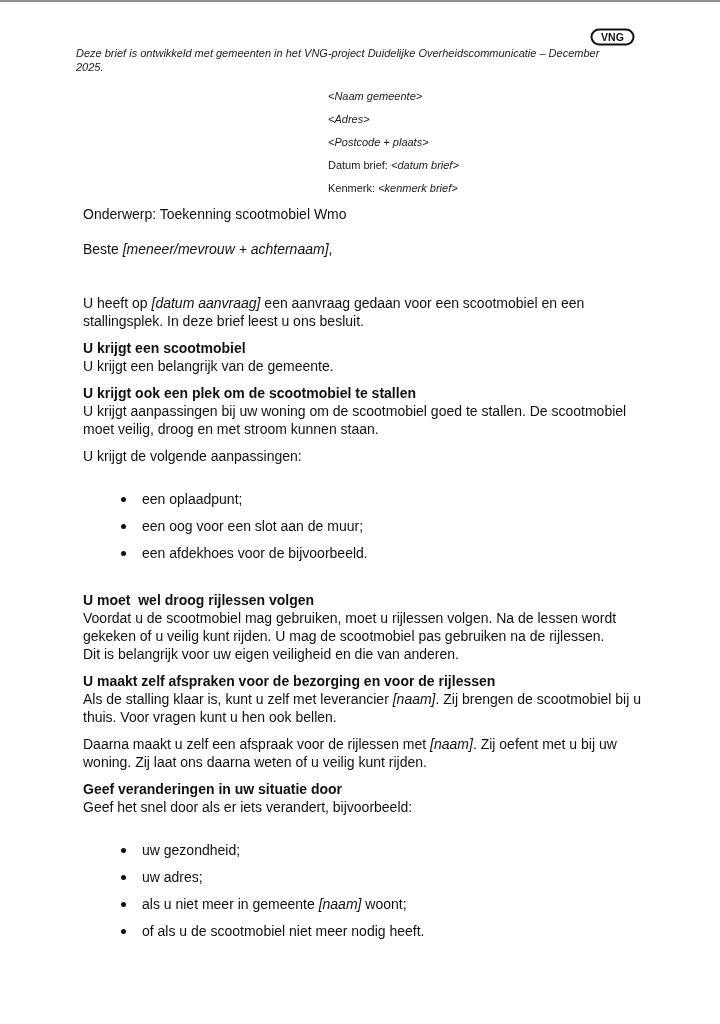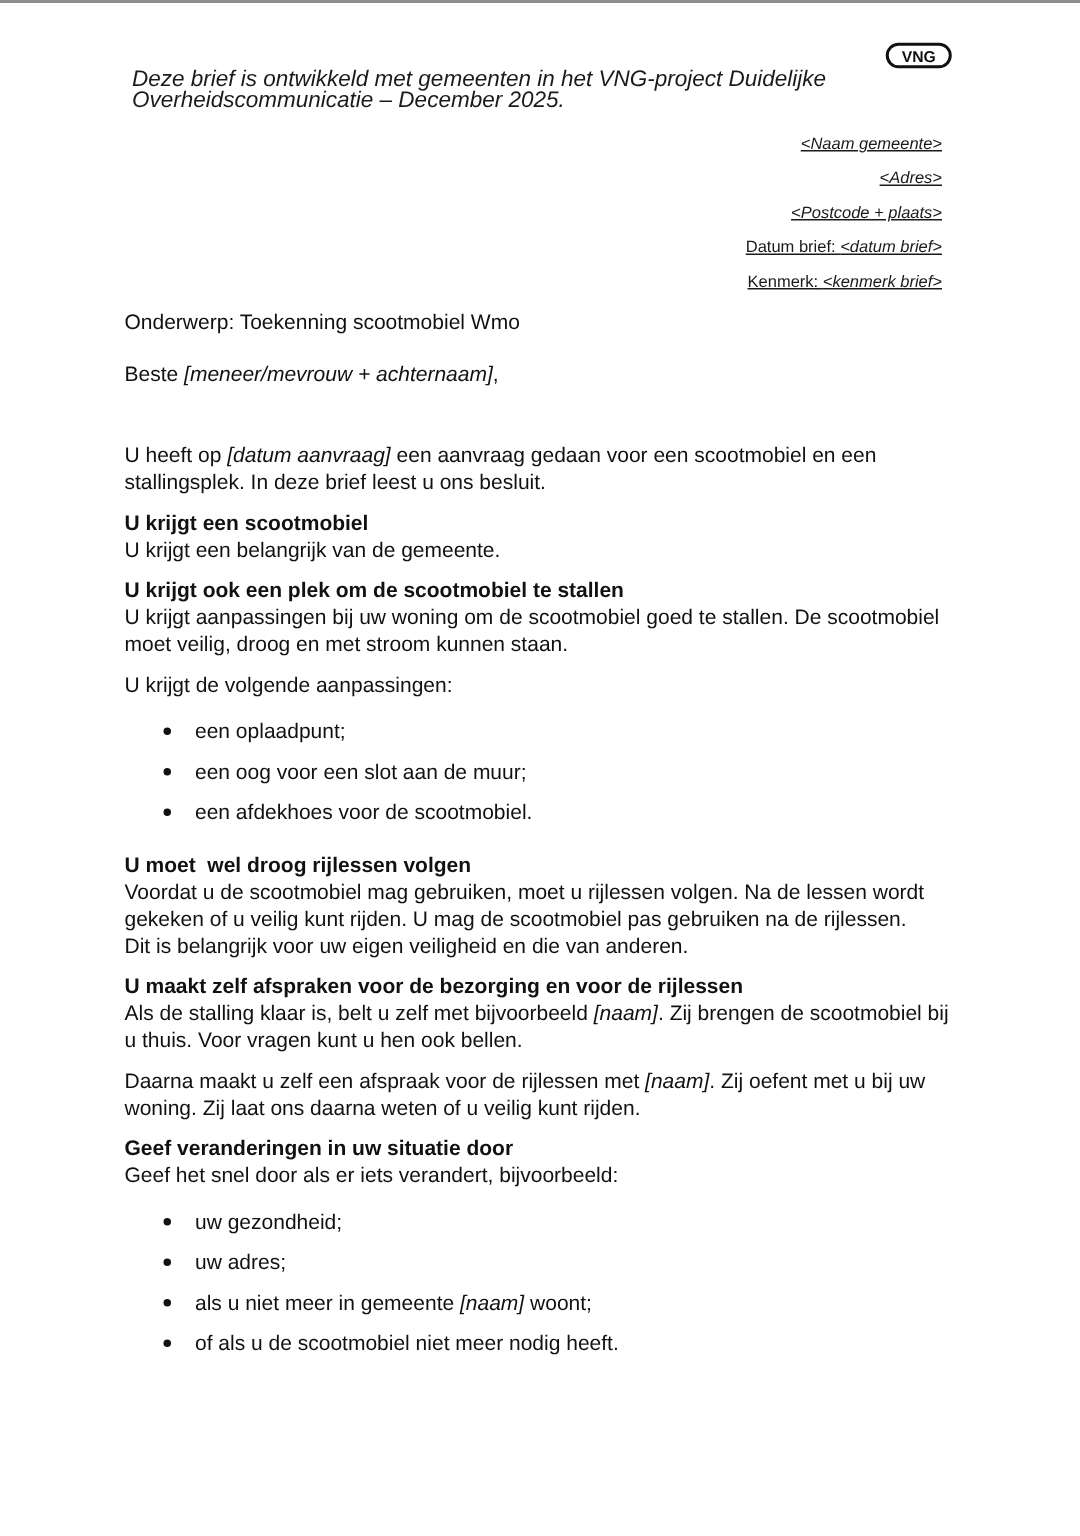--- a/index.html
+++ b/index.html
@@ -11,43 +11,43 @@
       color: #111111;
       position: relative;
       border-top: 2px solid #8e8e8e;
     }
     .page { position: absolute; left: 0; top: 0; width: 720px; height: 1024px; }
 
     .logo {
       position: absolute; left: 590px; top: 26px; width: 45px; height: 18px;
     }
     .disclaimer {
-      position: absolute; left: 88px; top: 44px; width: 540px;
-      font-size: 15px; line-height: 14px; font-style: italic; color: #1a1a1a;
+      position: absolute; left: 76px; top: 44px; width: 540px;
+      font-size: 11px; line-height: 14px; font-style: italic; color: #1a1a1a;
     }
 
     .address {
       position: absolute; right: 92px; top: 87px; width: 300px;
-      text-align: right; font-size: 11px; color: #1a1a1a; text-decoration: underline;
+      font-size: 11px; color: #1a1a1a;
     }
     .address div { height: 23px; line-height: 14px; }
     .address .i { font-style: italic; }
 
     .body {
       position: absolute; left: 83px; top: 203px; width: 560px;
       font-size: 14px; line-height: 18px; color: #111111;
     }
     .body p { margin: 0; }
     .body .i { font-style: italic; }
     .body .b { font-weight: bold; }
     .gap-s { height: 9px; }
     .gap-m { height: 17px; }
     .gap-l { height: 36px; }
 
-    .bullets { list-style: none; margin: 4px; padding: 0; }
+    .bullets { list-style: none; margin: 16px; padding: 0; }
     .bullets li {
       position: relative; padding-left: 43px; height: 27px; line-height: 18px;
     }
     .bullets li .dot {
       position: absolute; left: 22px; top: 7px; width: 5px; height: 5px;
       border-radius: 50%; background: #111111;
     }
     .bullets li:last-child { height: 22px; }
   </style>
 </head>
@@ -84,31 +84,31 @@
     <div class="gap-s"></div>
 
     <p class="b">U krijgt ook een plek om de scootmobiel te stallen</p>
     <p>U krijgt aanpassingen bij uw woning om de scootmobiel goed te stallen. De scootmobiel moet veilig, droog en met stroom kunnen staan.</p>
     <div class="gap-s"></div>
     <p>U krijgt de volgende aanpassingen:</p>
     <div class="gap-s"></div>
     <ul class="bullets">
       <li><span class="dot"></span><span>een oplaadpunt;</span></li>
       <li><span class="dot"></span><span>een oog voor een slot aan de muur;</span></li>
-      <li><span class="dot"></span><span>een afdekhoes voor de scootmobiel.</span></li>
+      <li><span class="dot"></span><span>een afdekhoes voor de bijvoorbeeld.</span></li>
     </ul>
     <div class="gap-s"></div>
 
     <p class="b" style="white-space:pre;">U moet  wel droog rijlessen volgen</p>
     <p>Voordat u de scootmobiel mag gebruiken, moet u rijlessen volgen. Na de lessen wordt gekeken of u veilig kunt rijden. U mag de scootmobiel pas gebruiken na de rijlessen.</p>
     <p>Dit is belangrijk voor uw eigen veiligheid en die van anderen.</p>
     <div class="gap-s"></div>
 
     <p class="b">U maakt zelf afspraken voor de bezorging en voor de rijlessen</p>
-    <p><span>Als de stalling klaar is, belt u zelf met bijvoorbeeld </span><span class="i">[naam]</span><span>. Zij brengen de scootmobiel bij u thuis. Voor vragen kunt u hen ook bellen.</span></p>
+    <p><span>Als de stalling klaar is, kunt u zelf met leverancier </span><span class="i">[naam]</span><span>. Zij brengen de scootmobiel bij u thuis. Voor vragen kunt u hen ook bellen.</span></p>
     <div class="gap-s"></div>
     <p><span>Daarna maakt u zelf een afspraak voor de rijlessen met </span><span class="i">[naam]</span><span>. Zij oefent met u bij uw woning. Zij laat ons daarna weten of u veilig kunt rijden.</span></p>
     <div class="gap-s"></div>
 
     <p class="b">Geef veranderingen in uw situatie door</p>
     <p>Geef het snel door als er iets verandert, bijvoorbeeld:</p>
     <div class="gap-s"></div>
     <ul class="bullets">
       <li><span class="dot"></span><span>uw gezondheid;</span></li>
       <li><span class="dot"></span><span>uw adres;</span></li>

